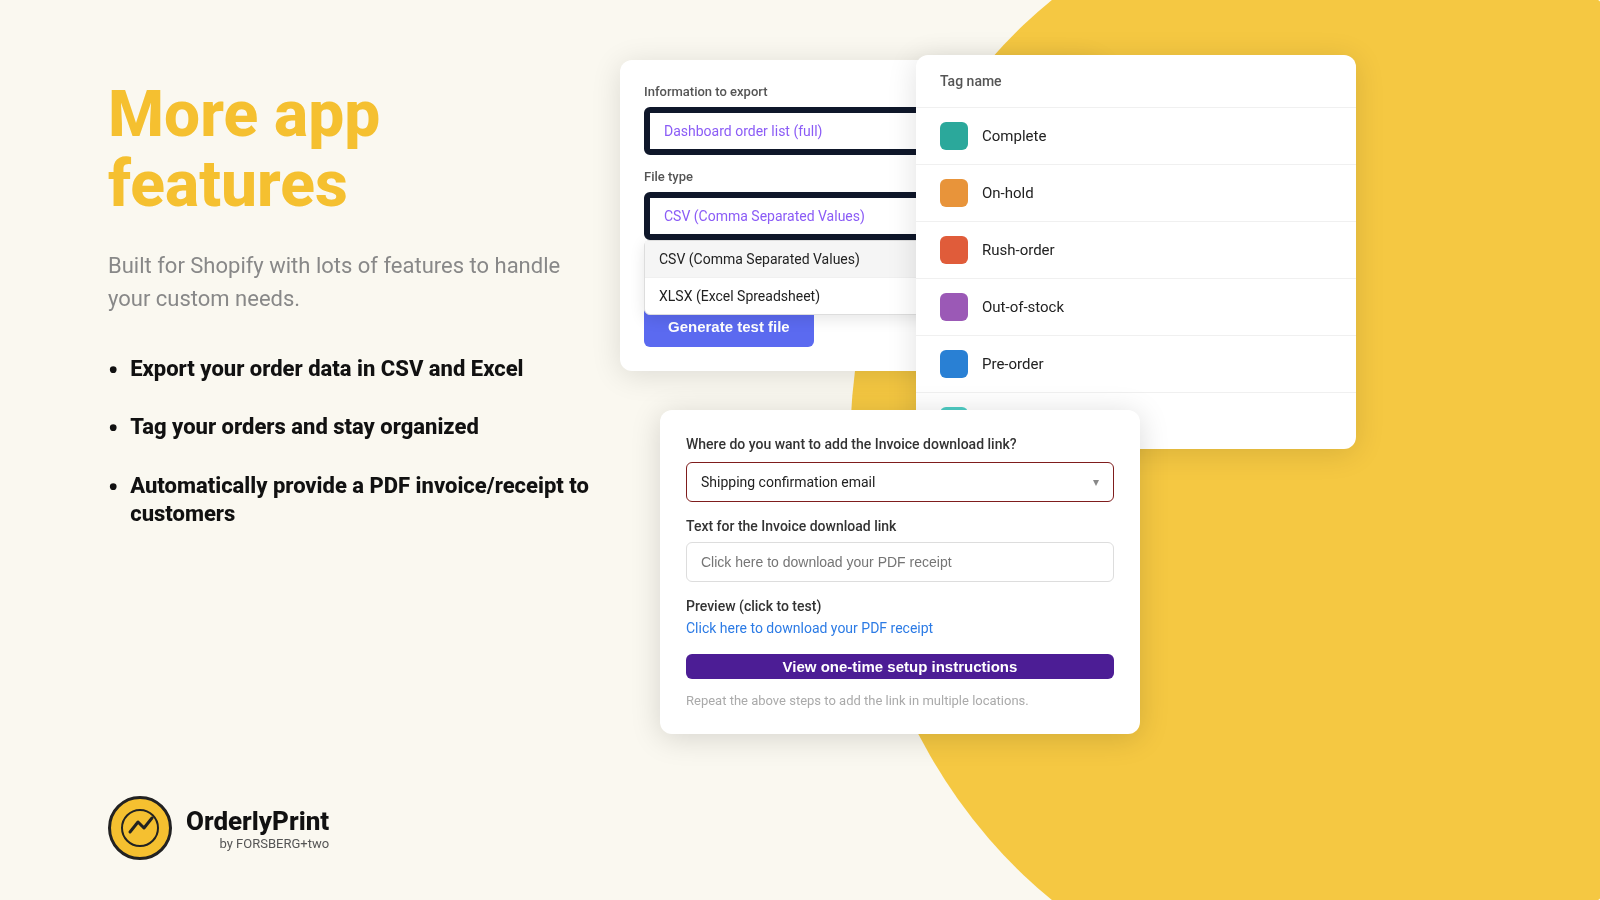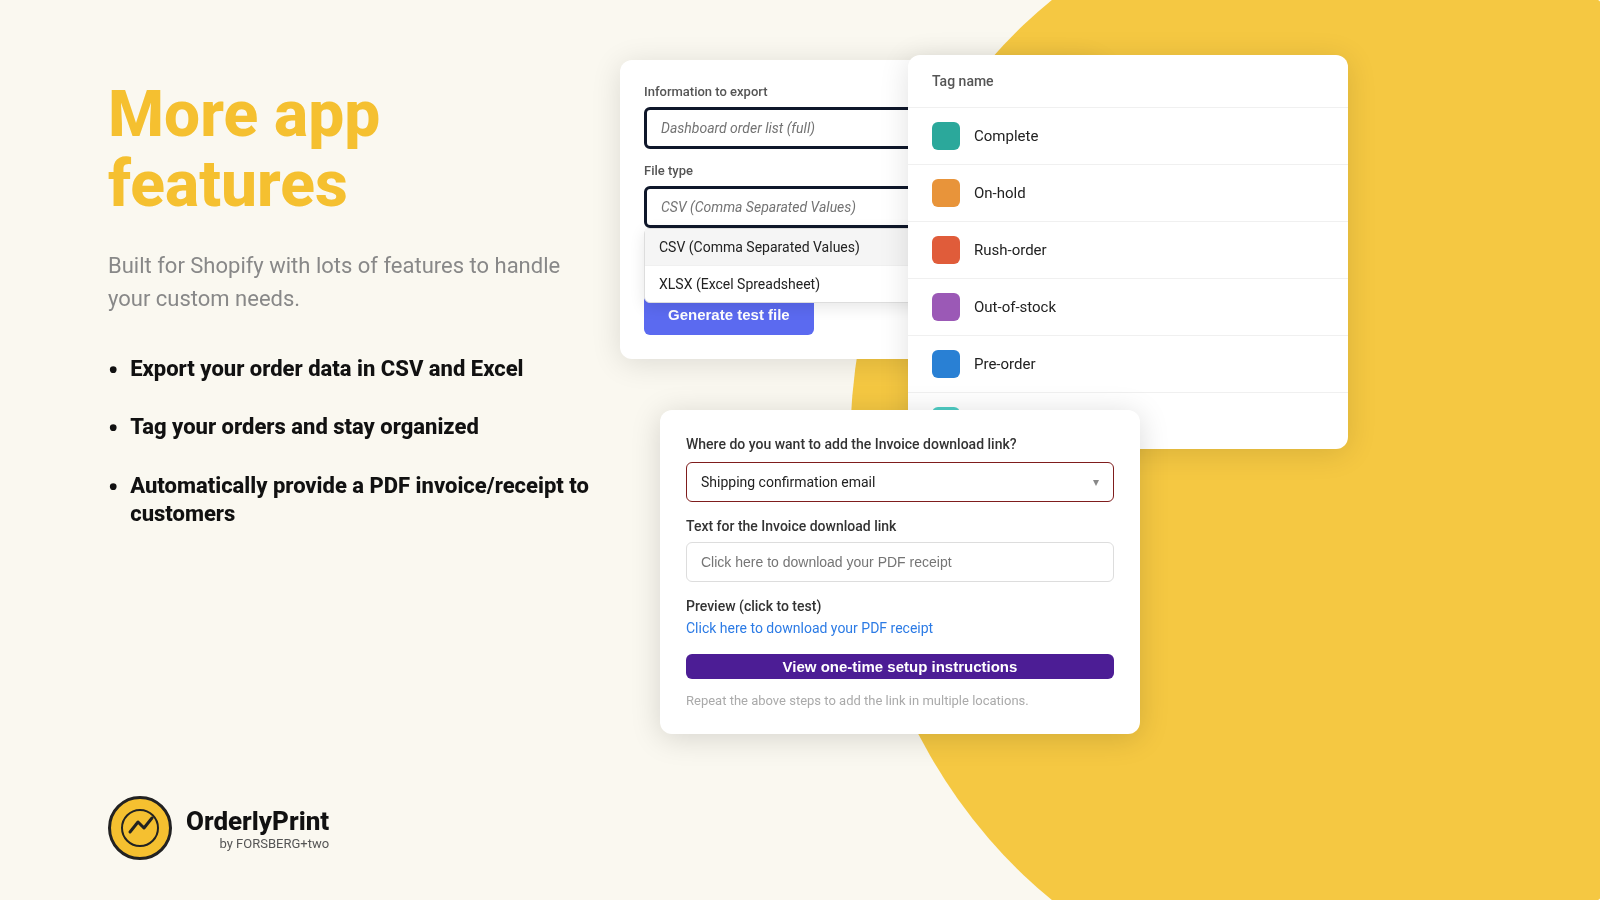--- a/index.html
+++ b/index.html
@@ -139,28 +139,27 @@
       z-index: 10;
     }
     .card-label {
       font-size: 13px;
       color: #555;
       margin-bottom: 8px;
       font-weight: 500;
     }
     .card-input {
       width: 100%;
-      border: 3px solid #0f172a;
+      border: 6px solid #0f172a;
       border-radius: 6px;
       padding: 10px 14px;
       font-size: 14px;
-      color: #737373;
+      color: #8b5cf6;
       background: white;
       margin-bottom: 14px;
-      font-style: italic;
     }
     .dropdown-container {
       position: relative;
     }
     .dropdown-menu {
       position: absolute;
       top: 100%;
       left: 0;
       width: 100%;
       background: white;
@@ -195,21 +194,21 @@
       padding: 12px 24px;
       font-size: 15px;
       font-weight: 600;
       cursor: pointer;
     }
 
     
     .tag-card {
       position: absolute;
       top: 55px;
-      left: 308px;
+      left: 316px;
       width: 440px;
       background: white;
       border-radius: 12px;
       box-shadow: 0 4px 30px rgba(0,0,0,0.12);
       z-index: 15;
     }
     .tag-card-header {
       padding: 18px 24px;
       font-size: 14px;
       color: #555;

